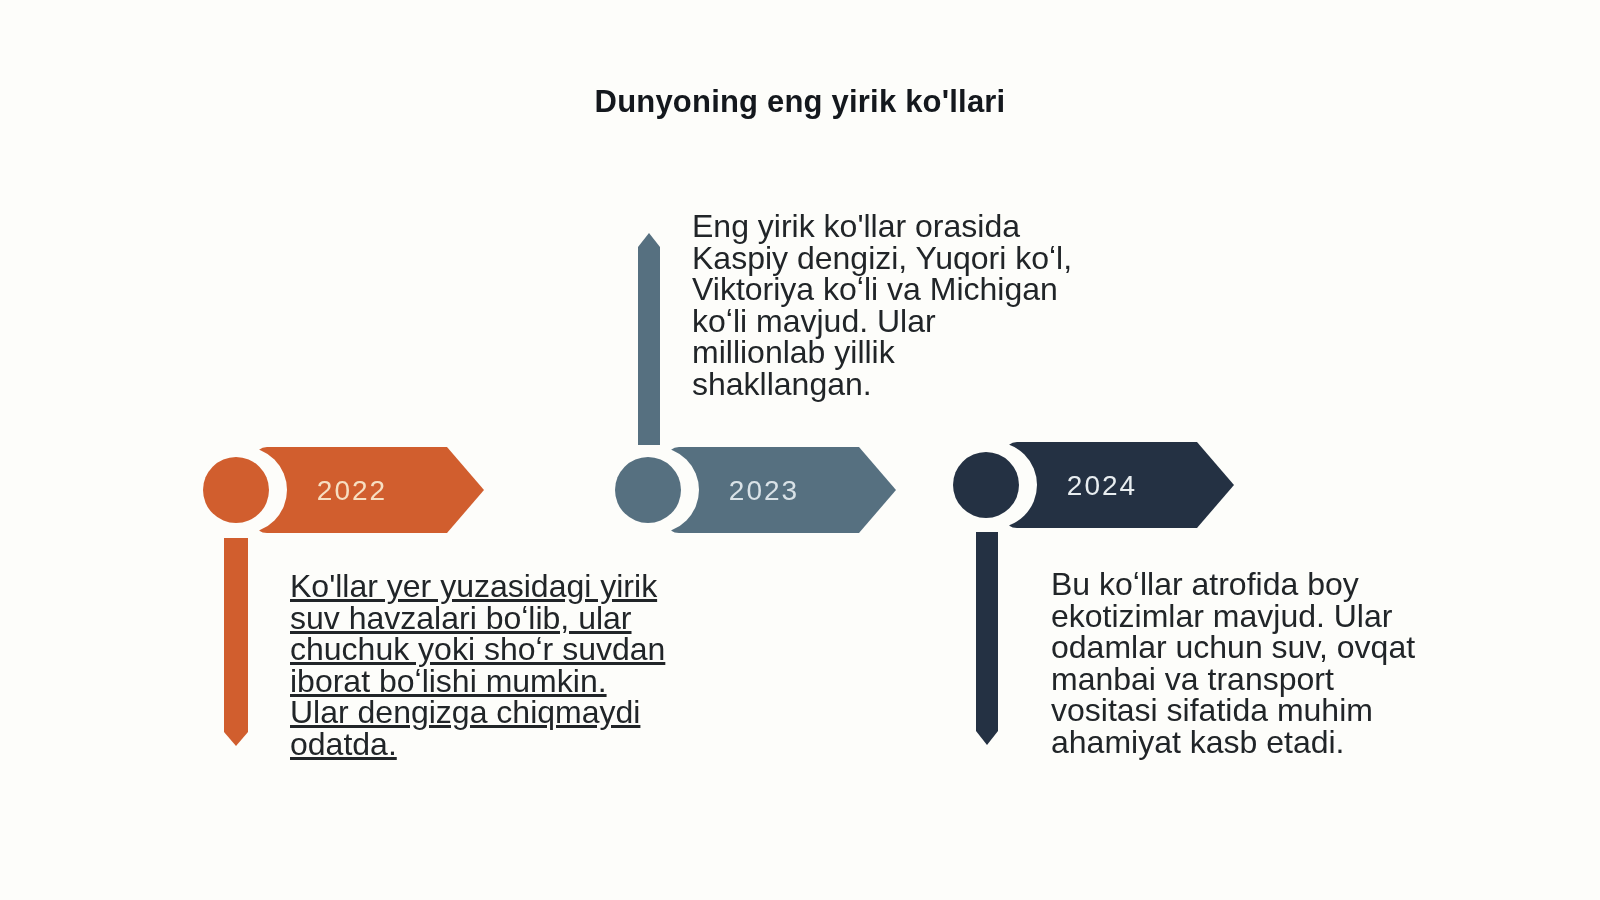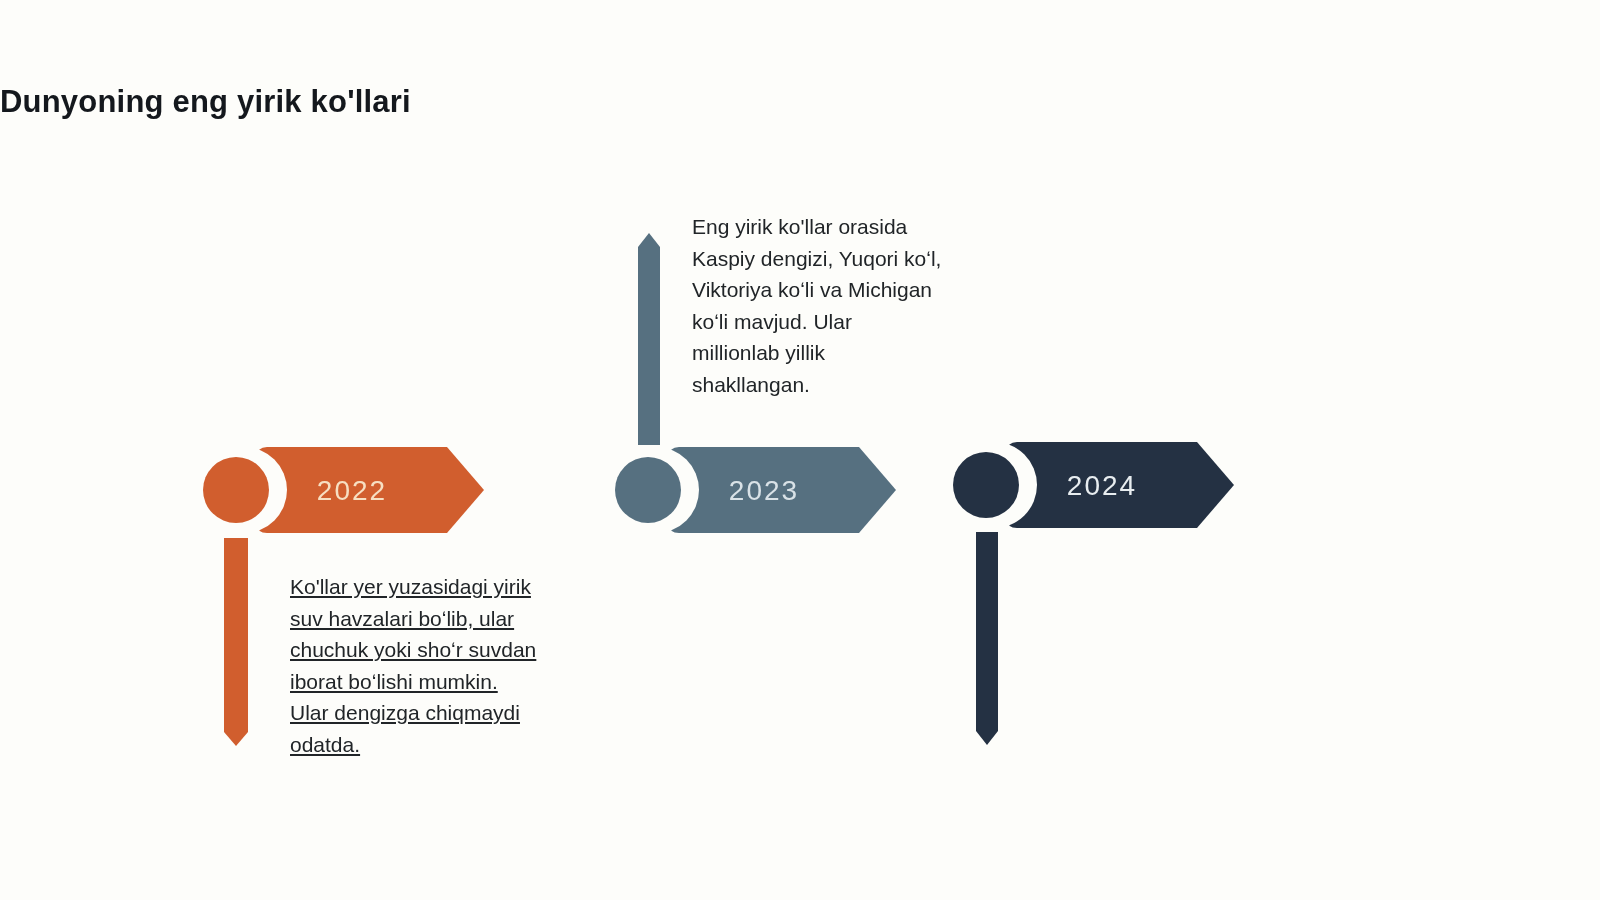--- a/index.html
+++ b/index.html
@@ -17,21 +17,21 @@
     width: 1600px;
     height: 900px;
     background: #FDFDFA;
   }
   .page-title {
     position: absolute;
     top: 84px;
     left: 0;
     width: 1600px;
     margin: 0;
-    text-align: left;
+    text-align: center;
     font-size: 31px;
     font-weight: 700;
     letter-spacing: 0.2px;
     color: #14181D;
   }
   .timeline-svg {
     position: absolute;
     left: 0;
     top: 0;
     width: 1600px;
@@ -39,21 +39,21 @@
   }
   .year-label {
     font-family: "Liberation Sans", sans-serif;
     font-size: 28px;
     font-weight: 400;
     letter-spacing: 2px;
   }
   .description {
     position: absolute;
     width: 430px;
-    font-size: 21px;
+    font-size: 32px;
     line-height: 31.5px;
     color: #212528;
     white-space: pre-line;
   }
   .desc-2022 { left: 290px; top: 571px; text-decoration: underline; }
   .desc-2023 { left: 692px; top: 211px; }
   .desc-2024 { left: 1051px; top: 569px; }
 </style>
 </head>
 <body>
@@ -96,14 +96,20 @@
 Ular dengizga chiqmaydi
 odatda.</div>
 
   <div class="description desc-2023">Eng yirik ko'llar orasida
 Kaspiy dengizi, Yuqori koʻl,
 Viktoriya koʻli va Michigan
 koʻli mavjud. Ular
 millionlab yillik
 shakllangan.</div>
 
+  <div class="description desc-2024">Bu koʻllar atrofida boy
+ekotizimlar mavjud. Ular
+odamlar uchun suv, ovqat
+manbai va transport
+vositasi sifatida muhim
+ahamiyat kasb etadi.</div>
 
 </div>
 
 </body></html>

